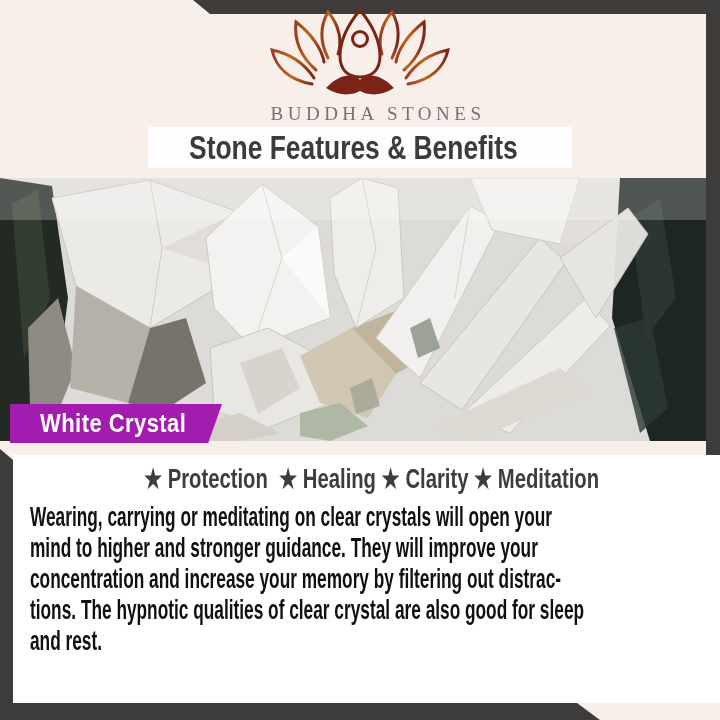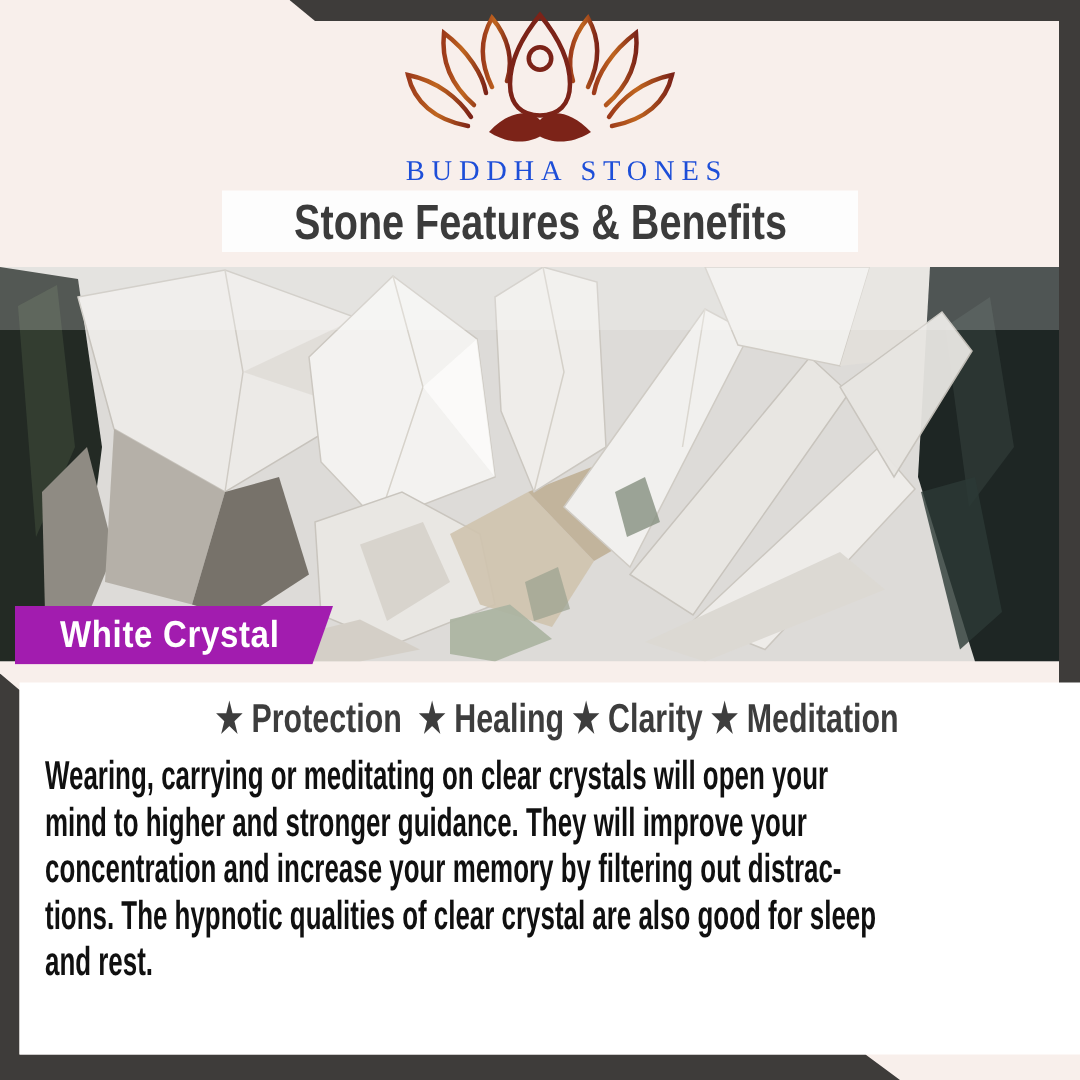--- a/index.html
+++ b/index.html
@@ -12,24 +12,24 @@
   .accent.top{left:0;top:0;width:720px;height:14px;
     clip-path:polygon(193px 0,720px 0,720px 14px,210px 14px);}
   .accent.right{left:706px;top:0;width:14px;height:546px;
     clip-path:polygon(0 0,14px 0,14px 533px,6px 546px,0 522px);}
   .accent.bottomleft{left:0;top:449px;width:600px;height:271px;
     clip-path:polygon(0 0,13px 11px,13px 254px,577px 254px,600px 271px,0 271px);}
   
   .logo{position:absolute;left:0;top:6px;width:720px;text-align:center;}
   .logo svg{display:inline-block;}
   .brand{margin-top:1px;font-family:"Liberation Serif",serif;font-size:19px;
-    letter-spacing:4.5px;color:#1d4ed8;padding-left:36px;}
+    letter-spacing:4.5px;color:#737373;padding-left:36px;}
   
   .title-banner{position:absolute;left:148px;top:127px;width:424px;height:41px;
-    background:#fdfdfd;display:flex;align-items:center;justify-content:center;}
+    background:#fdfdfd;display:flex;align-items:center;}
   .title-banner .title{font-size:33px;font-weight:bold;color:#3b3b3b;
     transform:scaleX(0.8);transform-origin:center;white-space:nowrap;}
   
   .photo{position:absolute;left:0;top:178px;width:706px;height:263px;display:block;}
   
   .caption{position:absolute;left:10px;top:404px;width:212px;height:39px;
     background:#a21caf;clip-path:polygon(0 0,100% 0,93.5% 100%,0 100%);}
   .caption span{display:inline-block;margin-left:30px;line-height:39px;
     font-size:25px;font-weight:bold;color:#ffffff;letter-spacing:0.5px;
     transform:scaleX(0.88);transform-origin:left center;white-space:nowrap;}

